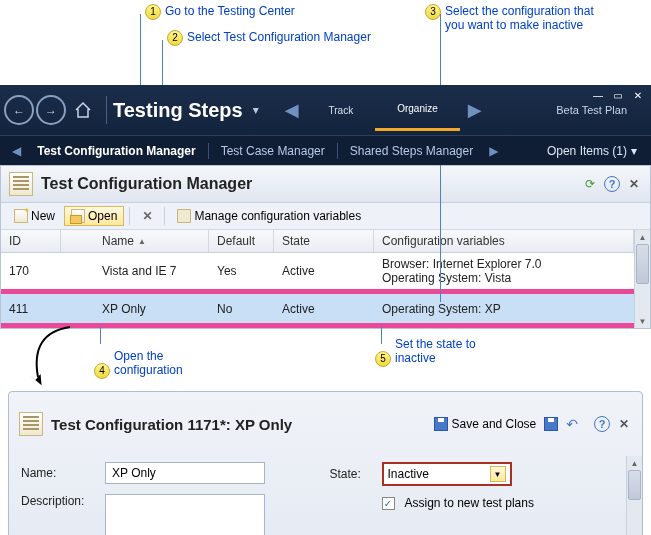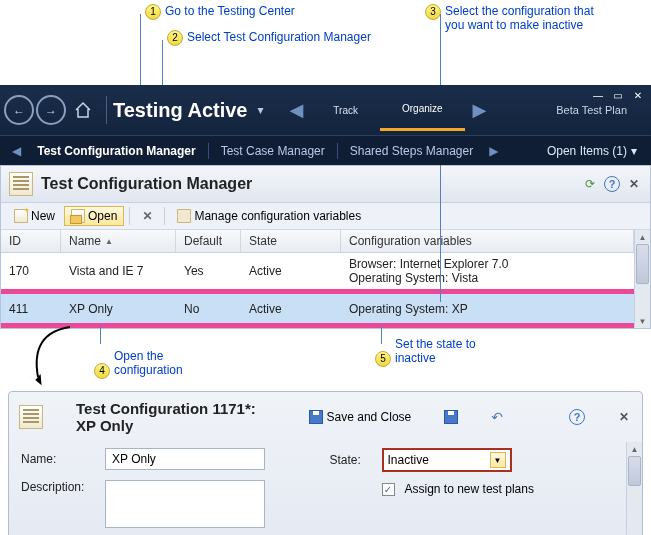--- a/index.html
+++ b/index.html
@@ -56,29 +56,29 @@
 .ic-vars { background: #f0e8d0; border: 1px solid #c8b880; }
 
 .grid-wrap { display: flex; }
 .grid { flex: 1; background: #fff; }
 .ghead { display: flex; background: linear-gradient(#f8f9fb, #e8ecf2); border-bottom: 1px solid #c8d0e0; }
 .gh { padding: 4px 8px; border-right: 1px solid #d0d8e4; font-size: 12px; color: #333; display: flex; align-items: center; gap: 4px; }
 .sort-ar { font-size: 8px; color: #666; }
 .grow { display: flex; border-bottom: 5px solid #ec4899; min-height: 34px; align-items: center; }
 .grow.sel { background: #c8dff5; }
 .gc { padding: 4px 8px; font-size: 12px; color: #222; }
-.c-id { width: 60px; } .c-nm { width: 115px; } .c-df { width: 65px; } .c-st { width: 100px; } .c-cv { flex: 1; }
+.c-id { width: 60px; } .c-nm { width: 115px; margin-left: 33px; } .c-df { width: 65px; } .c-st { width: 100px; } .c-cv { flex: 1; }
 .scroll-col { width: 16px; background: #e4e8ef; border-left: 1px solid #c8d0e0; position: relative; }
 .scroll-th { position: absolute; left: 1px; right: 1px; top: 14px; height: 40px; background: linear-gradient(#d8dde8, #c0c8d8); border: 1px solid #a8b4c8; border-radius: 2px; }
 .scroll-ar { position: absolute; left: 0; right: 0; height: 14px; display: flex; align-items: center; justify-content: center; font-size: 8px; color: #666; }
 
 .callout-region { position: relative; height: 62px; }
 
 .editor { background: linear-gradient(#f0f3f8, #e4e9f2); border: 1px solid #b0bcd0; border-radius: 4px; margin: 0 8px 8px; }
-.ed-head { display: flex; align-items: center; padding: 8px 10px; gap: 25px; }
+.ed-head { display: flex; align-items: center; padding: 20px 10px; }
 .ed-title { font-size: 15px; font-weight: bold; color: #222; flex: 1; }
 .ed-btn { display: inline-flex; align-items: center; gap: 4px; padding: 2px 4px; cursor: pointer; font-size: 12px; }
 .ic-save { width: 14px; height: 14px; background: #4878c8; border: 1px solid #2858a8; position: relative; }
 .ic-save::after { content: ""; position: absolute; left: 3px; top: 0; width: 6px; height: 4px; background: #fff; }
 .ic-undo { color: #4878c8; font-size: 14px; }
 .ed-body { display: flex; padding: 6px 12px 14px; gap: 24px; }
 .ed-col { flex: 1; }
 .frow { display: flex; align-items: center; margin-bottom: 10px; gap: 10px; }
 .flabel { width: 74px; font-size: 12px; color: #222; }
 .finput { border: 1px solid #a8b4c8; background: #fff; padding: 3px 6px; font-size: 12px; width: 160px; height: 22px; }
@@ -109,21 +109,21 @@
   </div>
   <div class="header">
     <span class="nav-circle">←</span>
     <span class="nav-circle">→</span>
     <span class="home-ic">
         <svg width="20" height="20" viewBox="0 0 20 20">
           <path d="M3 10 L10 3 L17 10 M5 9 V17 H15 V9" stroke="#c8d4e8" stroke-width="1.5" fill="none"></path>
         </svg>
       </span>
     <span class="sep"></span>
-    <span class="app-title">Testing Active</span>
+    <span class="app-title">Testing Steps</span>
     <span class="dd-arrow">▾</span>
     <div class="main-tabs">
       <span class="chev">◀</span>
       <span class="mtab">Track</span>
       <span class="mtab active">Organize</span>
       <span class="chev">▶</span>
     </div>
     <span class="plan-label">Beta Test Plan</span>
   </div>
   <div class="subnav">

